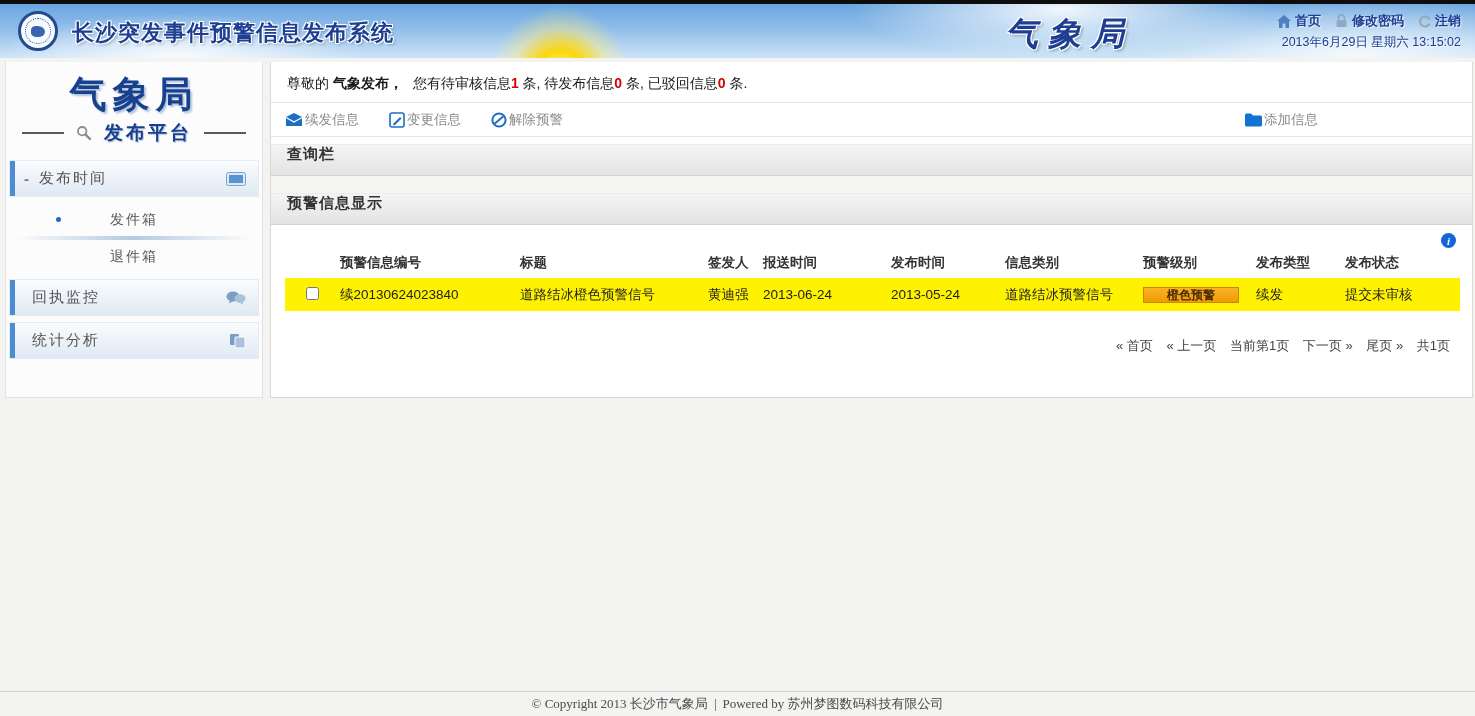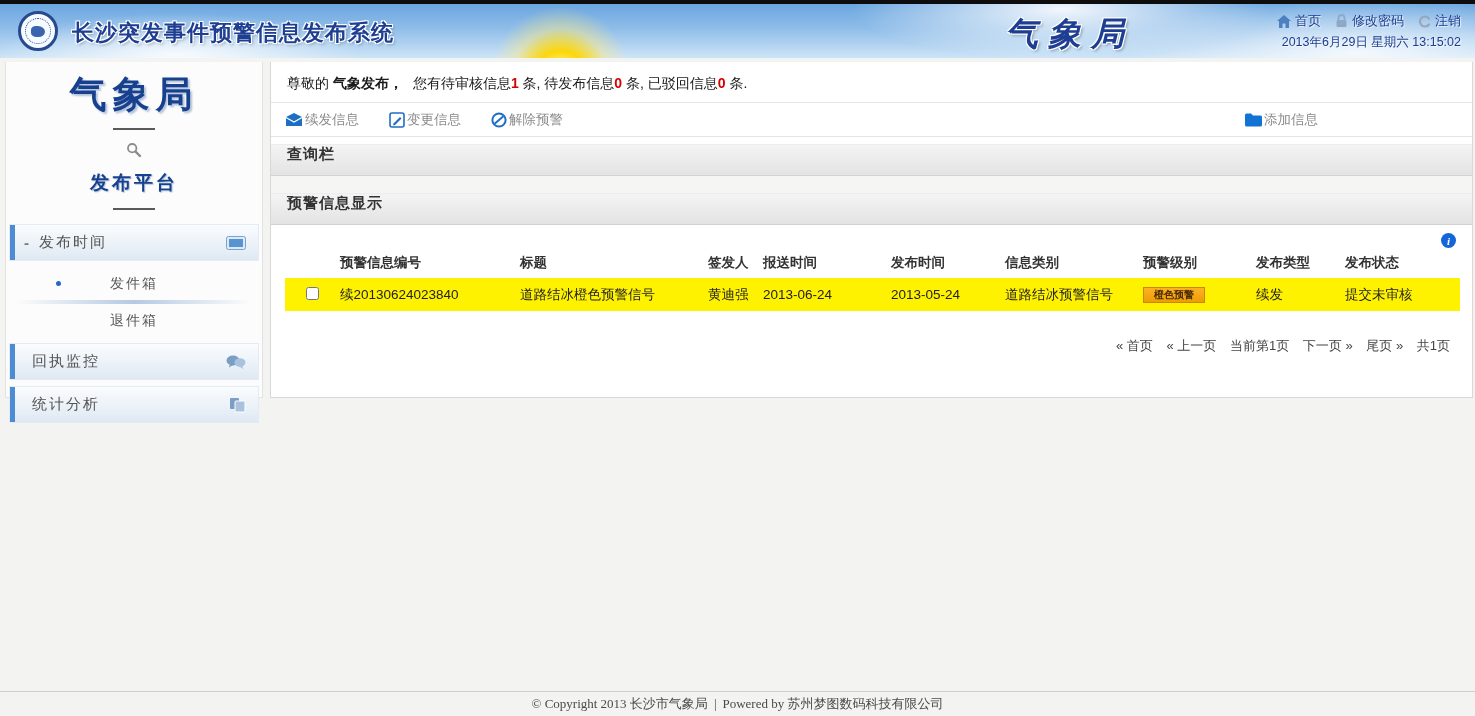--- a/index.html
+++ b/index.html
@@ -29,35 +29,35 @@
   .sys-title {
     position:absolute; left:72px; top:14px; font-size:22px; font-weight:bold; color:#1d3e92; letter-spacing:1px;
     text-shadow:1px 1px 0 #fff,-1px -1px 0 #fff,1px -1px 0 #fff,-1px 1px 0 #fff,2px 2px 3px rgba(0,0,0,.25);
   }
   .bureau-big {
     position:absolute; left:1005px; top:8px; font-size:33px; font-weight:bold; font-style:italic;
     color:#1d3e92; letter-spacing:10px;
     text-shadow:1px 1px 0 #fff,-1px -1px 0 #fff,1px -1px 0 #fff,-1px 1px 0 #fff,2px 2px 3px rgba(0,0,0,.3);
   }
   .hdr-nav { position:absolute; top:8px; right:14px; display:flex; align-items:center; gap:6px;
-    font-size:13px; font-weight:normal; color:#1d3e92; }
+    font-size:13px; font-weight:bold; color:#1d3e92; }
   .hdr-nav .navlink { cursor:pointer; display:flex; align-items:center; gap:4px;
     text-shadow:1px 1px 1px rgba(255,255,255,.8); }
   .hdr-nav .navlink + .navlink { margin-left:8px; }
   .hdr-date { position:absolute; top:30px; right:14px; font-size:12.5px; color:#1d3e92;
     text-shadow:1px 1px 1px rgba(255,255,255,.7); }
 
   
   .sidebar {
     position:absolute; left:5px; top:62px; width:258px; height:336px;
     background:#fcfcfc; border:1px solid #e2e2e2; border-top:none;
   }
   .brand-title { text-align:center; margin-top:8px; font-size:37px; font-weight:bold; color:#17418f;
     letter-spacing:6px; text-shadow:2px 2px 2px rgba(160,180,210,.8); }
-  .brand-sub { display:flex; align-items:center; justify-content:center; gap:12px; margin-top:8px;flex-direction:column; }
+  .brand-sub { display:flex; align-items:center; justify-content:center; gap:12px; margin-top:0px; }
   .brand-rule { width:42px; height:2px; background:#5a5a5a; }
   .brand-sub-label { font-size:19px; font-weight:bold; color:#17418f; letter-spacing:3px;
     text-shadow:1px 1px 1px rgba(160,180,210,.8); }
   .side-menu { margin-top:14px; }
   .side-main {
     position:relative; height:37px; margin:6px 3px; display:flex; align-items:center;
     background:linear-gradient(180deg,#fafcfe,#dfe9f3); border:1px solid #e4ebf2;
     font-size:15px; color:#555; cursor:pointer; padding-left:14px; letter-spacing:2px;
   }
   .side-main .bar { position:absolute; left:0; top:0; bottom:0; width:5px; background:#4d8bd3; }
@@ -94,22 +94,22 @@
   .info-row { display:flex; justify-content:flex-end; padding:4px 2px 0; }
   .info-icon { width:15px; height:15px; border-radius:50%; background:#1565d8; color:#fff;
     font-size:11px; font-weight:bold; font-style:italic; display:flex; align-items:center;
     justify-content:center; font-family:"Liberation Serif","DejaVu Serif",serif; cursor:pointer; }
   table.warn { width:1175px; border-collapse:collapse; table-layout:fixed; }
   table.warn th { text-align:left; font-size:13.5px; color:#333; height:30px; font-weight:bold; }
   table.warn td { font-size:13.5px; color:#222; height:33px; }
   tr.hl { background:#fff200; }
   td.cb, th.cb { text-align:center; }
   .badge { display:inline-block; background:linear-gradient(180deg,#fcb223,#ef9c08);
-    border:1px solid #c98a00; color:#4a2c00; font-size:10px; font-weight:bold;
-    padding:2px 10px; line-height:10px; }
+    border:1px solid #c98a00; color:#4a2c00; font-size:12px; font-weight:bold;
+    padding:2px 23px; line-height:10px; }
   .pagination { text-align:right; padding:26px 8px 0 0; font-size:13px; color:#444; }
   .pagination span { margin-left:10px; }
   .pagination .pg-link { cursor:pointer; }
 
   
   .footer { position:absolute; left:0; right:0; bottom:0; height:25px; border-top:1px solid #cfcfcf;
     display:flex; align-items:center; justify-content:center; gap:6px;
     font-family:"Liberation Serif","DejaVu Serif",serif; font-size:13px; color:#4a4a4a; }
 
   svg { display:block; }

